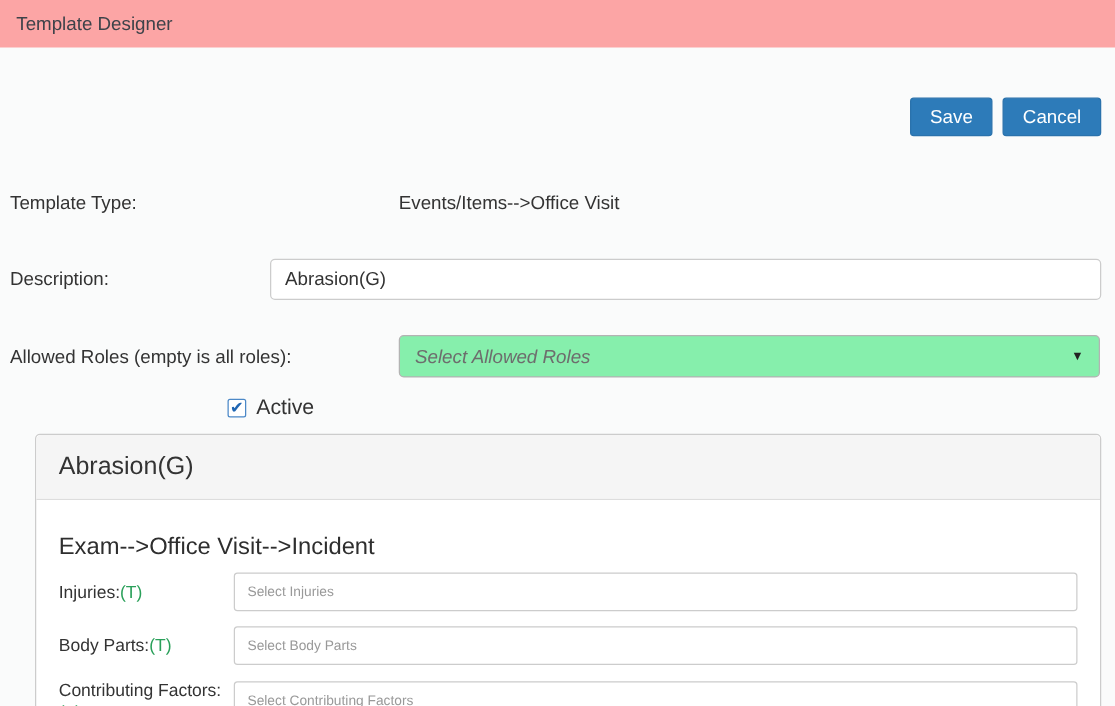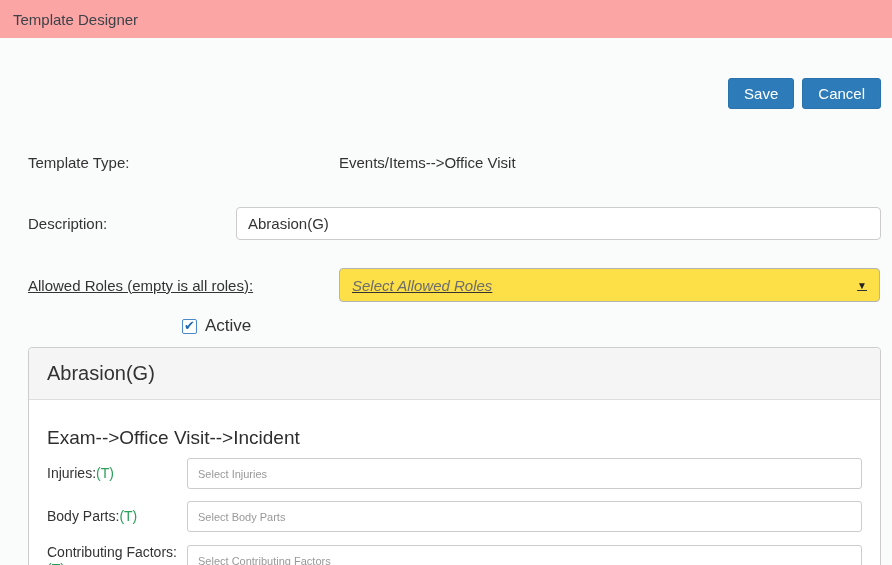--- a/index.html
+++ b/index.html
@@ -36,55 +36,55 @@
     padding: 0 15px;
     font-size: 15px;
     font-family: inherit;
     cursor: pointer;
   }
   
   .form-area { margin-top: 17px; }
   .frow {
     display: flex;
     align-items: center;
-    padding-left: 28px;
+    padding-left: 8px;
     margin-bottom: 6px;
     margin-top: 37px;
   }
   .frow .lbl {
     font-size: 15px;
     color: #333;
     flex: 0 0 311px;
   }
   .frow .lbl-narrow { flex: 0 0 164px; }
   .row-type    { height: 33px; }
   .row-cat     { height: 33px; margin-bottom: 12px; }
   .row-desc    { height: 15px; margin-bottom: 13px; gap: 44px; }
-  .row-roles   { height: 34px; margin-bottom: 16px; text-decoration: underline; }
+  .row-roles   { height: 34px; margin-bottom: 16px; }
   .frow .val { font-size: 15px; color: #333; }
   .text-input {
     flex: 1;
     height: 33px;
     margin-right: 11px;
     border: 1px solid #ccc;
     border-radius: 4px;
     background: #fff;
     font-size: 15px;
     font-family: inherit;
     color: #333;
     padding: 0 11px;
     outline: none;
   }
   .dropdown {
     flex: 1;
     height: 34px;
     margin-right: 12px;
     border: 1px solid #b3b3b3;
     border-radius: 4px;
-    background: #fde047;
+    background: #86efac;
     display: flex;
     align-items: center;
     justify-content: space-between;
     padding: 0 12px;
     cursor: pointer;
   }
   .dropdown .ph {
     font-size: 15px;
     font-style: italic;
     color: #6d6d6d;

